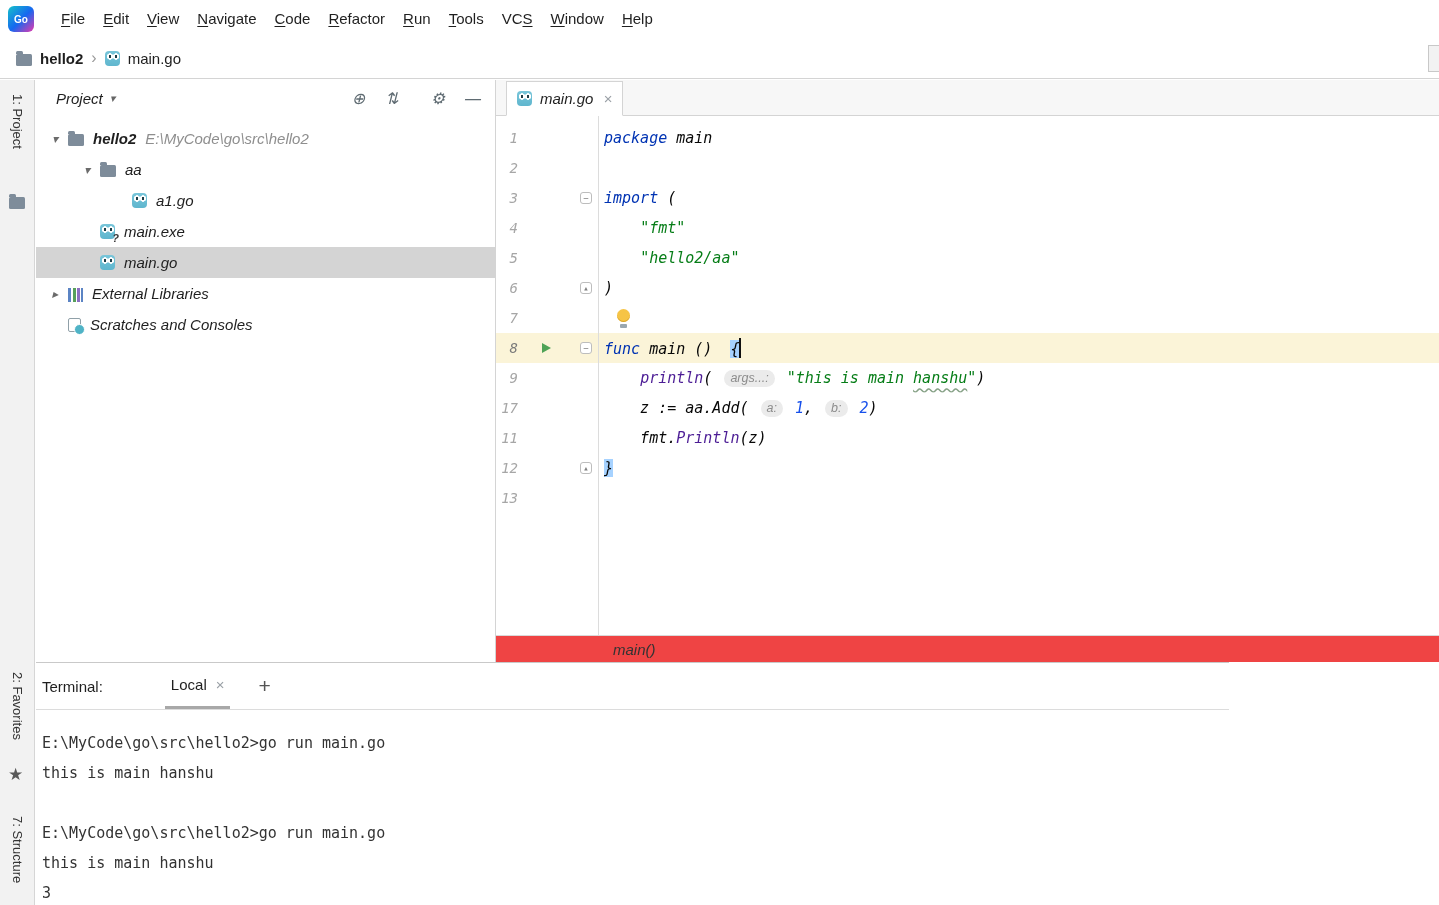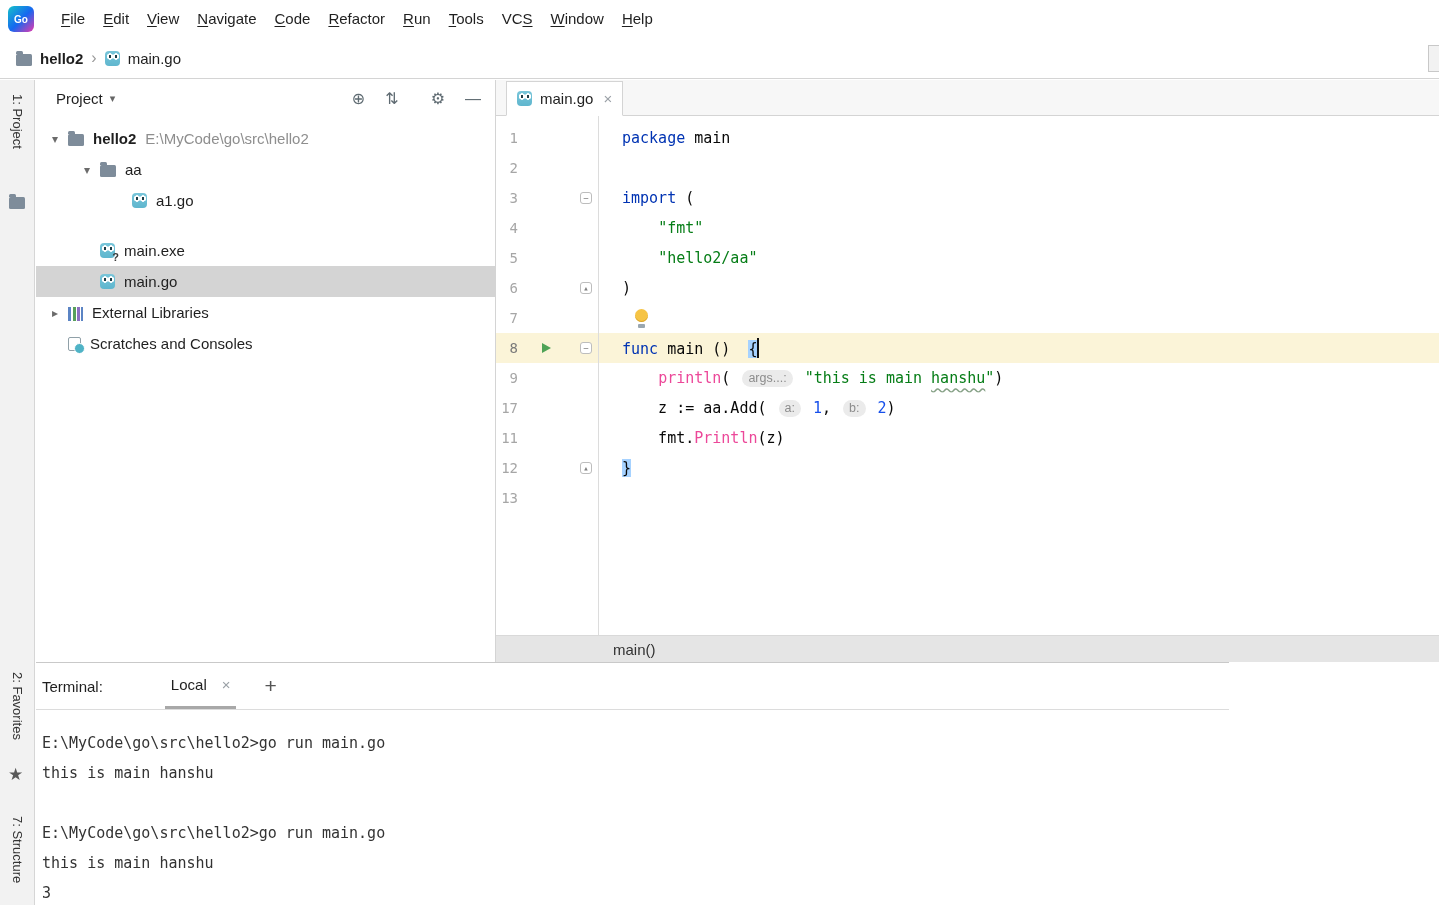--- a/index.html
+++ b/index.html
@@ -25,21 +25,21 @@
   
   .stripe{position:absolute;left:0;top:80px;bottom:0;width:35px;background:#F2F2F2;border-right:1px solid #D6D6D6;}
   .vlabel{position:absolute;left:50%;transform:translateX(-50%);writing-mode:vertical-rl;font-size:13px;color:#333;white-space:nowrap;cursor:default;}
   .vl-project{top:14px;}
   .vl-fav{top:592px;}
   .vl-struct{top:736px;}
   .stripe-folder{position:absolute;top:114px;left:9px;}
   .stripe-star{position:absolute;top:684px;left:8px;font-size:17px;color:#595959;}
 
   
-  .main{position:absolute;left:36px;top:80px;width:1403px;height:582px;display:flex;}
+  .main{position:absolute;left:36px;top:80px;width:1403px;height:582px;display:flex;font-style:italic;}
 
   
   .project-panel{width:460px;flex:none;border-right:1px solid #D4D4D4;display:flex;flex-direction:column;background:#fff;}
   .panel-header{display:flex;align-items:center;height:37px;padding:0 14px 0 20px;}
   .panel-title{font-size:15px;}
   .header-caret{color:#666;font-size:11px;margin-left:7px;}
   .panel-tools{margin-left:auto;display:flex;align-items:center;gap:20px;color:#5f6b72;font-size:16px;}
   .panel-tools .tool{cursor:default;}
   .tool-settings{margin-left:12px;}
   .tree{padding-top:6px;font-size:15px;}
@@ -73,41 +73,41 @@
   .code-area{position:relative;flex:1;padding-top:7px;font-family:"DejaVu Sans Mono",monospace;font-size:15px;overflow:hidden;background:#fff;}
   .code-area::before{content:"";position:absolute;left:102px;top:0;bottom:0;width:1px;background:#DCDCDC;z-index:1;}
   .code-line{display:flex;align-items:center;height:30px;}
   .code-line.current{background:#FBF4D8;}
   .lnum{width:27px;flex:none;text-align:right;padding-right:5px;color:#A6A6A6;font-size:14px;}
   .code-line.current .lnum{color:#7a7a7a;}
   .runcol{width:36px;flex:none;display:flex;justify-content:flex-end;align-items:center;padding-right:8px;}
   .run-arrow{width:0;height:0;border-left:9px solid #4FA356;border-top:5.5px solid transparent;border-bottom:5.5px solid transparent;display:inline-block;cursor:pointer;}
   .foldcol{width:39px;flex:none;display:flex;justify-content:flex-end;align-items:center;padding-right:6px;}
   .fold-marker{width:12px;height:12px;border:1px solid #BDBDBD;border-radius:3px;background:#fff;color:#7f7f7f;font-size:9px;line-height:9px;display:flex;align-items:center;justify-content:center;}
-  .ltext{padding-left:24px;white-space:pre;position:relative;z-index:2;}
+  .ltext{padding-left:6px;white-space:pre;position:relative;z-index:2;}
   .tk-kw{color:#0033B3;}
   .tk-pl{color:#080808;}
   .tk-str{color:#067D17;}
   .tk-num{color:#1750EB;}
-  .tk-fn{color:#ec4899;}
+  .tk-fn{color:#4c1d95;}
   .tk-brace{background:#A6D2FF;}
   .tk-squiggle{text-decoration-line:underline;text-decoration-style:wavy;text-decoration-color:#86A186;text-underline-offset:4px;}
   .tk-hint{font-family:"Liberation Sans",sans-serif;font-size:12.5px;background:#EBEBEB;color:#8C8C8C;padding:1px 6px 2px;border-radius:9px;margin:0 3px;vertical-align:1.5px;}
   .caret{display:inline-block;width:2px;height:20px;background:#101010;vertical-align:-4px;}
   .bulb{display:inline-block;width:15px;height:19px;margin-left:12px;position:relative;vertical-align:-4px;}
   .bulb::before{content:"";position:absolute;top:0;left:1px;width:13px;height:13px;border-radius:50%;background:#F6C445;box-shadow:inset 0 -1px 0 #D9A62E;}
   .bulb::after{content:"";position:absolute;bottom:0;left:4px;width:7px;height:4px;background:#9AA7B0;border-radius:1px;}
 
-  .editor-breadcrumb{height:27px;border-top:1px solid #D9D9D9;background:#e5e5e5;display:flex;align-items:center;padding-left:117px;font-size:15px;color:#333;}
+  .editor-breadcrumb{height:27px;border-top:1px solid #D9D9D9;background:#ef4444;display:flex;align-items:center;padding-left:117px;font-size:15px;color:#333;}
 
   
   .terminal{position:absolute;left:36px;top:662px;width:1193px;height:243px;border-top:1px solid #C9C9C9;background:#fff;display:flex;flex-direction:column;}
   .term-header{display:flex;align-items:center;height:47px;border-bottom:1px solid #DCDCDC;padding-left:6px;flex:none;}
   .term-title{font-size:15px;}
-  .term-tab{display:flex;align-items:center;gap:15px;height:100%;margin-left:62px;padding:0 6px;border-bottom:3px solid #A8A8A8;font-size:15px;cursor:default;text-align:right;}
+  .term-tab{display:flex;align-items:center;gap:9px;height:100%;margin-left:62px;padding:0 6px;border-bottom:3px solid #A8A8A8;font-size:15px;cursor:default;text-align:right;}
   .term-close{color:#9aa0a6;font-size:15px;}
   .term-plus{margin-left:28px;font-size:21px;color:#555;cursor:default;}
   .term-body{flex:1;padding:2px 0 0 6px;font-family:"DejaVu Sans Mono",monospace;font-size:15px;color:#333;margin-top:16px;}
   .term-line{height:30px;line-height:30px;white-space:pre;}
 </style>
 </head>
 <body>
 
 <div class="app">
 
@@ -174,21 +174,21 @@
           <div class="tree-row" style="padding-left: 38px;">
             <span class="chevron">▾</span>
             <span class="node-icon folder-icon"></span>
             <span class="node-label">aa</span>
           </div>
           <div class="tree-row" style="padding-left: 70px;">
             <span class="chevron"></span>
             <span class="node-icon go-file-icon"></span>
             <span class="node-label">a1.go</span>
           </div>
-          <div class="tree-row" style="padding-left: 38px; margin-top: 19px;">
+          <div class="tree-row" style="padding-left: 38px;">
             <span class="chevron"></span>
             <span class="node-icon exe-file-icon"></span>
             <span class="node-label">main.exe</span>
           </div>
           <div class="tree-row selected" style="padding-left: 38px;">
             <span class="chevron"></span>
             <span class="node-icon go-file-icon"></span>
             <span class="node-label">main.go</span>
           </div>
           <div class="tree-row" style="padding-left: 6px;">

